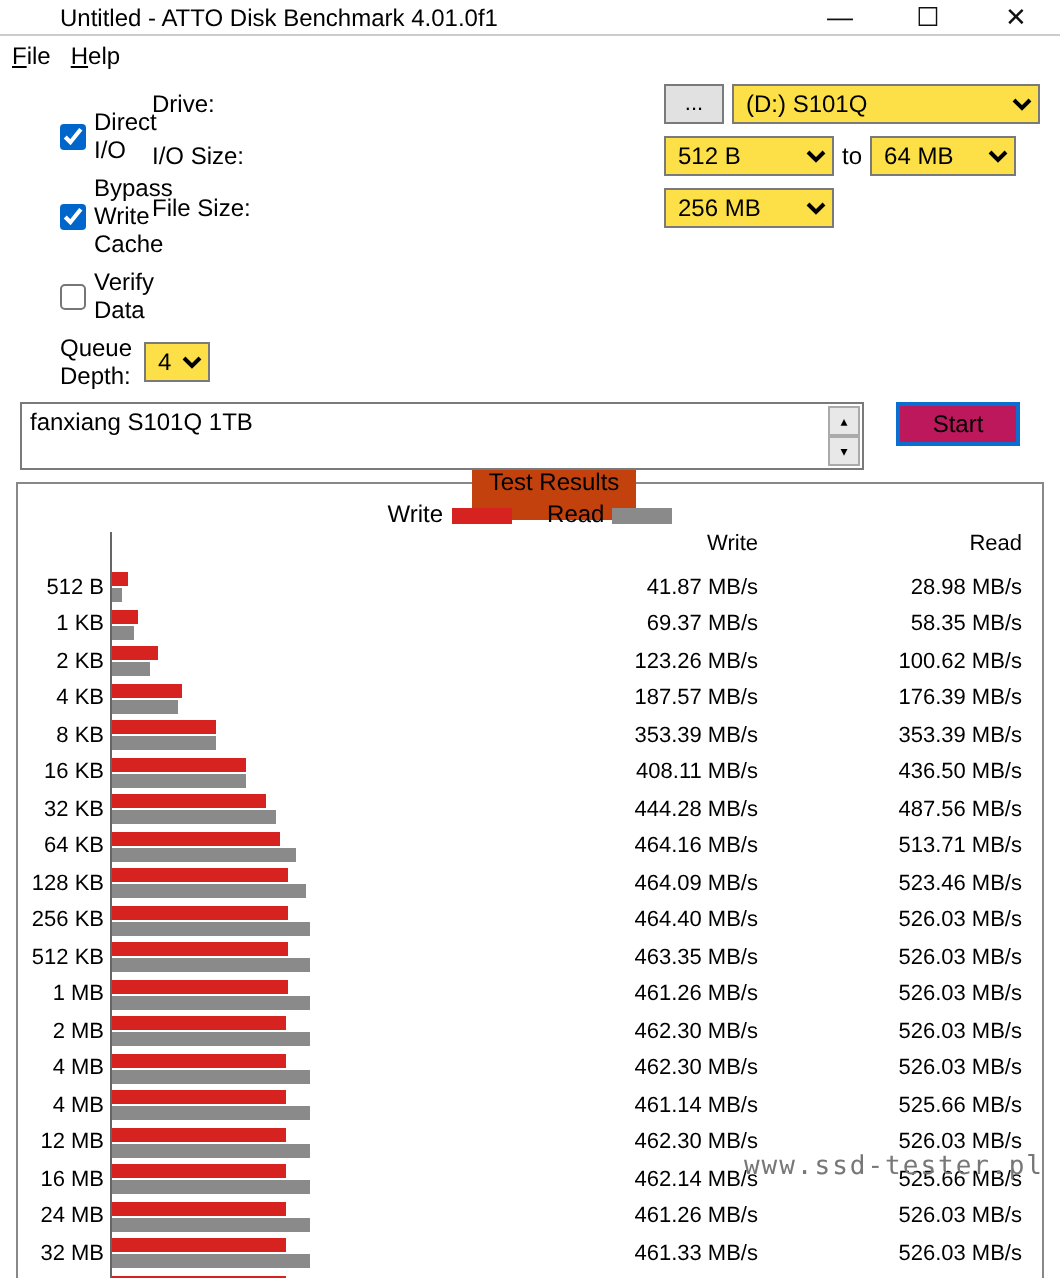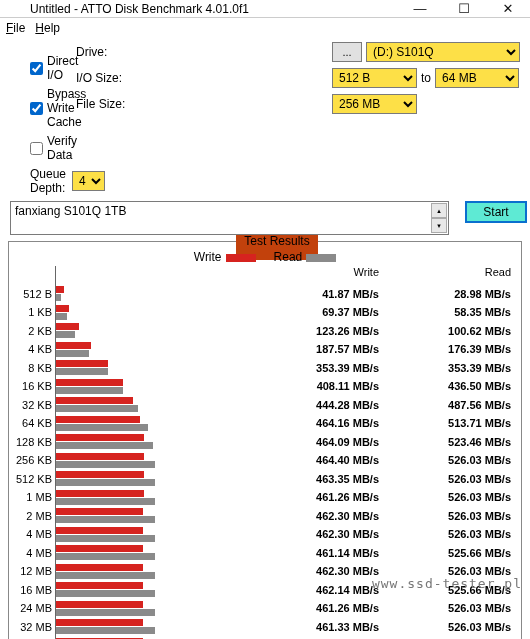--- a/index.html
+++ b/index.html
@@ -13,42 +13,42 @@
 .controls { padding: 4px 10px 2px 10px; display: grid; grid-template-columns: 60px 250px 1fr; row-gap: 6px; column-gap:6px; align-items:center; font-size:12px; }
 .row-label { }
 .drive-row { display:flex; gap:4px; align-items:center; }
 .drive-btn { width:30px; height:20px; border:1px solid #7a7a7a; background:#e1e1e1; font-size:11px; }
 select, .combo { height:20px; border:1px solid #7a7a7a; background:#fde047; font-size:12px; padding:0 2px; }
 .io-row { display:flex; align-items:center; gap:4px; }
 .right-col { display:flex; flex-direction:column; gap:5px; padding-left:20px; }
 .chk { display:flex; align-items:center; gap:4px; }
 .chk input { width:13px; height:13px; accent-color:#0066cc; }
 .qd-row { display:flex; align-items:center; gap:6px; }
-.text-input-row { padding: 4px 3px 6px 10px; display:flex; gap:16px; align-items:flex-start; }
+.text-input-row { padding: 4px 20px 6px 10px; display:flex; gap:16px; align-items:flex-start; }
 .text-input { flex:1; height:34px; border:1px solid #7a7a7a; background:#fff; font-size:12px; padding:2px 4px; position:relative; }
 .text-input .spin { position:absolute; right:1px; top:1px; width:16px; height:30px; display:flex; flex-direction:column; }
 .text-input .spin div{ flex:1; border:1px solid #aaa; background:#e8e8e8; font-size:7px; display:flex;align-items:center;justify-content:center; }
-.start-btn { width:62px; height:22px; border:2px solid #0a6fce; background:#5eead4; font-size:12px; }
+.start-btn { width:62px; height:22px; border:2px solid #0a6fce; background:#be185d; font-size:12px; }
 .results { margin: 0 8px; border:1px solid #888; padding:2px 4px 4px 4px; }
 .results-title { text-align:center; font-size:12px; margin-top:-10px; }
 .results-title span { background:#c2410c; padding:12px 8px;margin-left:24px; }
 .legend { display:flex; justify-content:center; gap:18px; font-size:12px; margin:2px 0 2px 0; }
 .legend .sw { display:inline-block; width:30px; height:8px; vertical-align:middle; margin-left:4px; }
 .chart-wrap { display:flex; }
 .ylabels { width:42px; text-align:right; font-size:11px; padding-right:3px; }
 .ylabels div { height:18.5px; line-height:18.5px; }
 .bars { flex:0 0 190px; position:relative; border-left:1px solid #666; border-bottom:1px solid #666; }
 .bar-row { height:18.5px; position:relative; }
 .bar { position:absolute; height:7px; }
 .bar.write { background:#d6231f; top:1.5px; }
 .bar.read { background:#8a8a8a; top:9.5px; }
 .table { flex:1; font-size:11px; padding-left:8px; }
 .table .hdr { display:flex; height:18.5px; }
 .table .hdr div { flex:1; text-align:right; padding-right:6px }
-.table .rowv { display:flex; height:18.5px; line-height:18.5px;font-weight:bold; }
+.table .rowv { display:flex; height:18.5px; line-height:18.5px; }
 .table .rowv div { flex:1; text-align:right; padding-right:6px; white-space:nowrap; }
 .watermark { position:absolute; bottom:48px; right:8px; font-family:monospace; font-size:13px; color:#777; letter-spacing:1px; pointer-events:none;text-align:right; }
 </style>
 </head>
 <body>
 
 <div class="titlebar">
   <span class="icon"></span>
   <span class="title">Untitled - ATTO Disk Benchmark 4.01.0f1</span>
   <div class="btn">—</div>
@@ -85,21 +85,21 @@
     <div class="qd-row">
       <span>Queue Depth:</span>
       <select class="combo" style="width:56px"><option>4</option></select>
     </div>
   </div>
 
   <div class="row-label">I/O Size:</div>
   <div class="io-row">
     <select class="combo" style="width:85px"><option>512 B</option></select>
     <span>to</span>
-    <select class="combo" style="width:84px"><option>64 MB</option></select>
+    <select class="combo" style="width:73px"><option>64 MB</option></select>
   </div>
 
   <div class="row-label">File Size:</div>
   <div><select class="combo" style="width:85px"><option>256 MB</option></select></div>
 </div>
 
 <div class="text-input-row">
   <div class="text-input">
     <span>fanxiang S101Q 1TB</span>
     <div class="spin">

